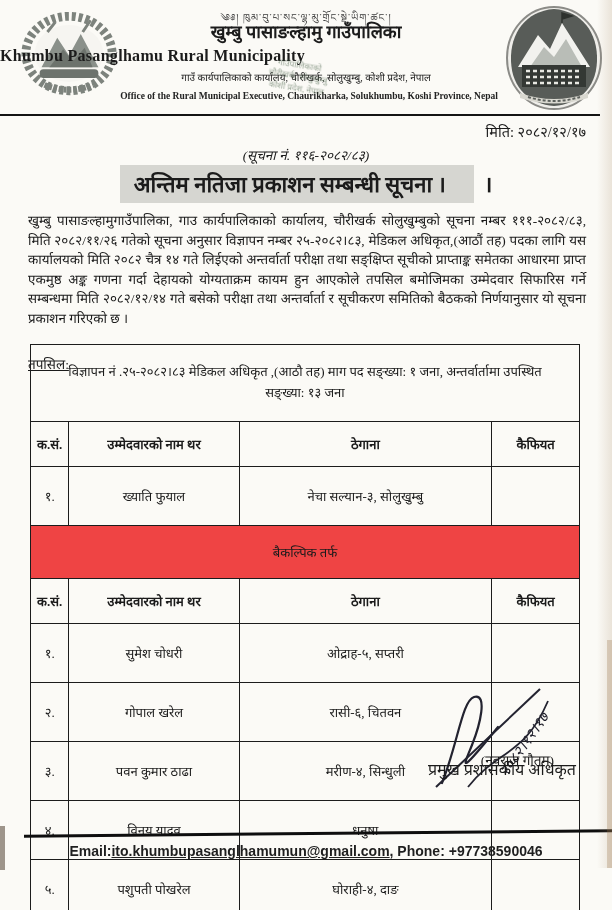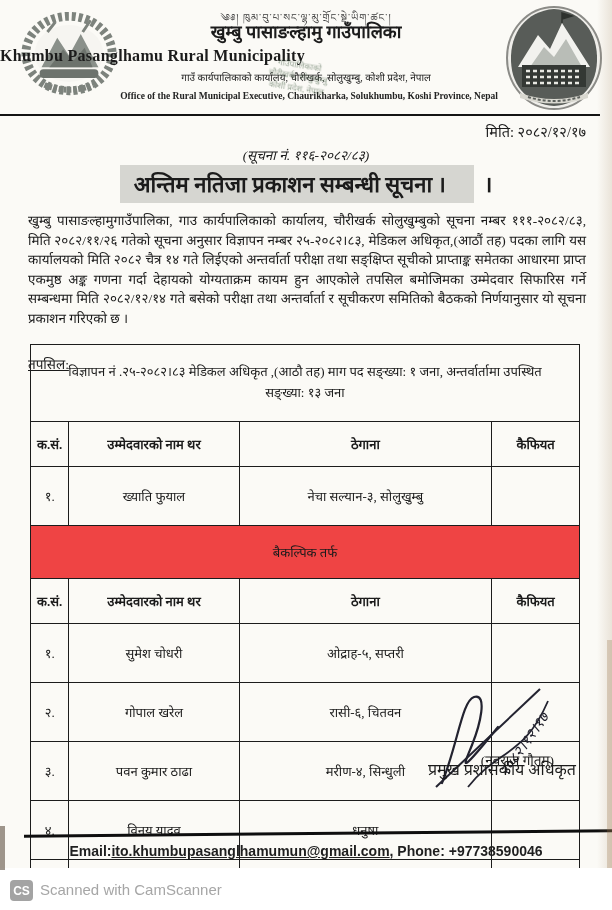--- a/index.html
+++ b/index.html
@@ -182,22 +182,18 @@
     <text transform="rotate(-55 92 62)" x="58" y="70" font-size="15" font-style="italic" fill="#20202c">२०८२।१२।१७</text>
   </svg>
   <div class="sig-name">(नवराज गौतम)</div>
   <div class="sig-desig">प्रमुख प्रशासकीय अधिकृत</div>
 
   <div class="hr-footer"></div>
   <div class="email-line">
     <span>Email:</span><span class="email">ito.khumbupasanglhamumun@gmail.com</span><span>, Phone: +97738590046</span>
   </div>
 
-  <div class="cs-strip">
-    <div class="cs-badge">CS</div>
-    <div class="cs-text">Scanned with CamScanner</div>
-  </div>
 
   <div class="edge-right"></div>
   <div class="edge-right-line"></div>
   <div class="edge-left"></div>
 
 </div>
 
 </body></html>

